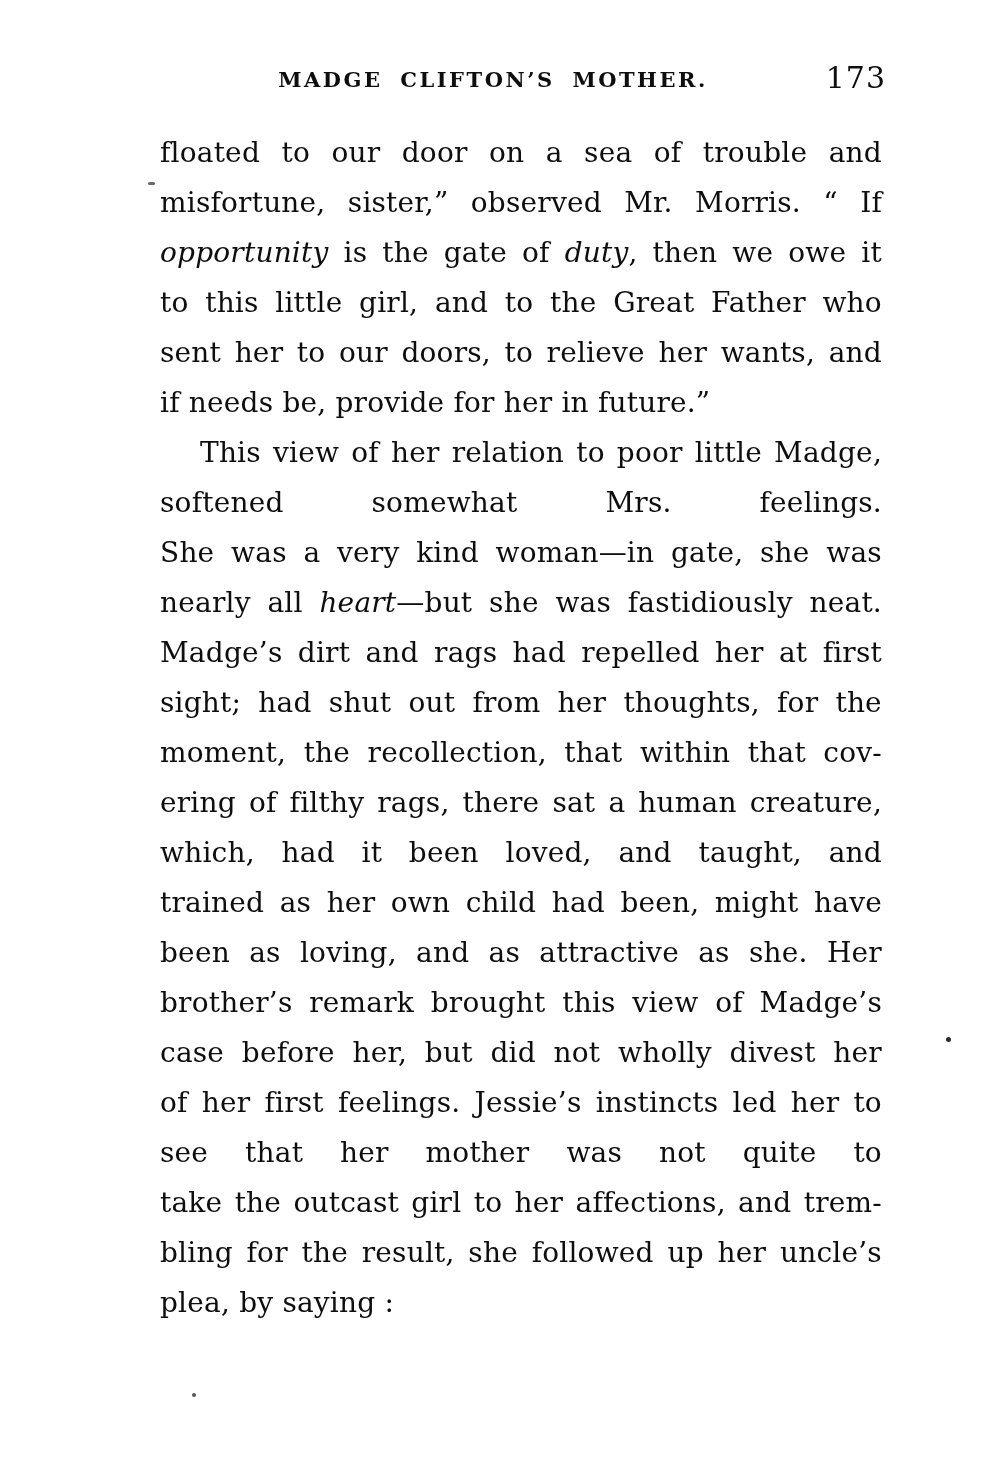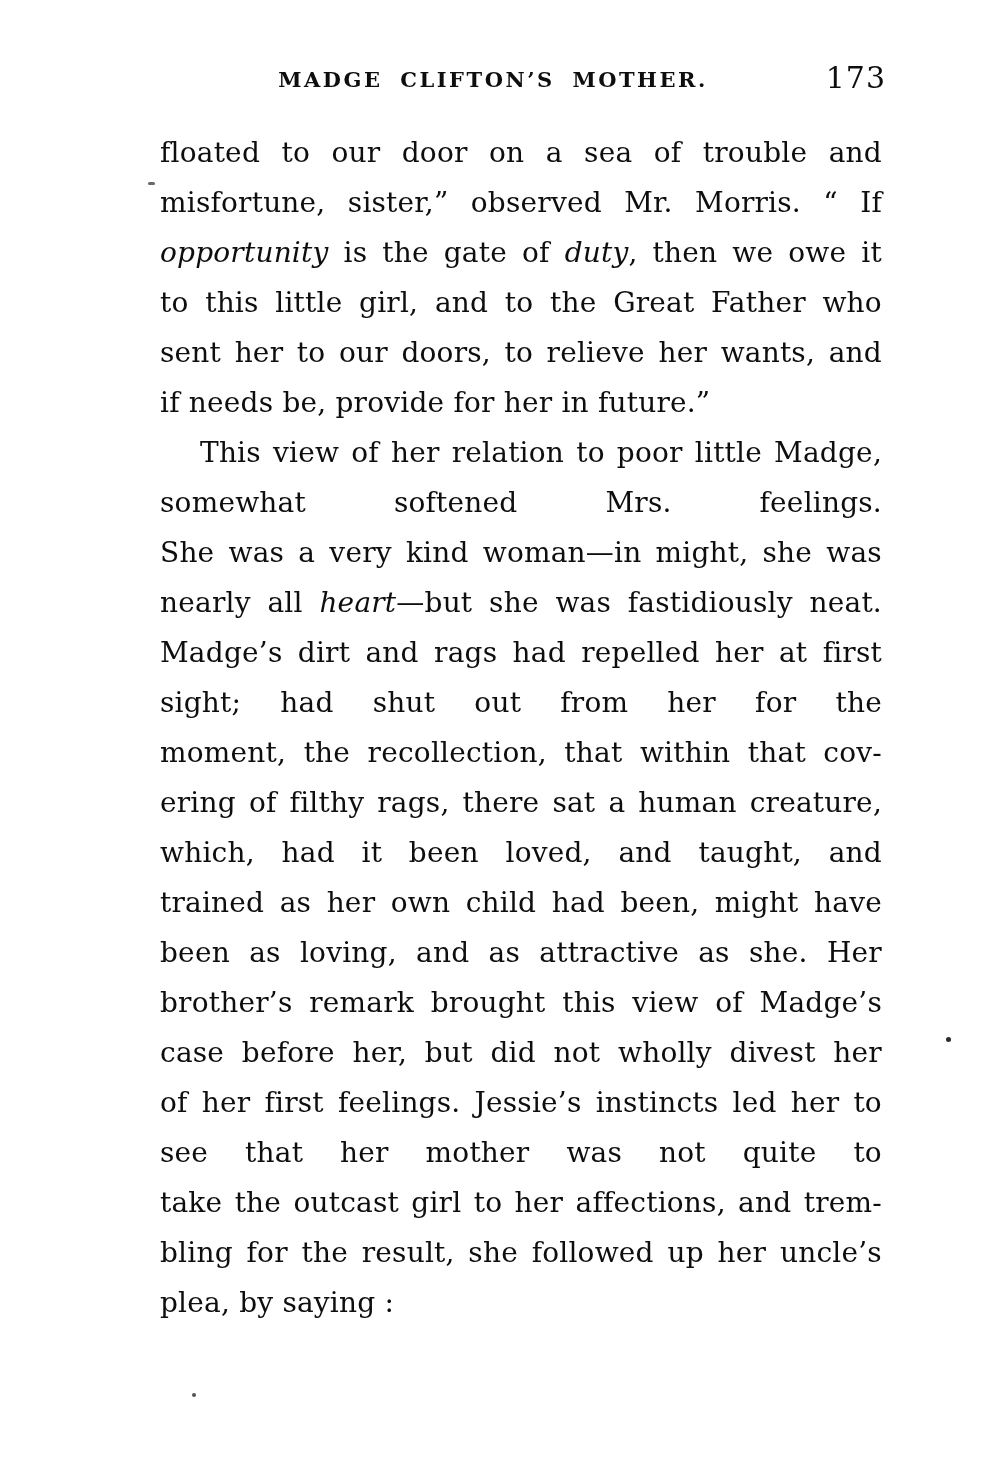--- a/index.html
+++ b/index.html
@@ -148,33 +148,33 @@
           <span class="word"><span>view</span></span>
           <span class="word"><span>of</span></span>
           <span class="word"><span>her</span></span>
           <span class="word"><span>relation</span></span>
           <span class="word"><span>to</span></span>
           <span class="word"><span>poor</span></span>
           <span class="word"><span>little</span></span>
           <span class="word"><span>Madge,</span></span>
         </div>
         <div class="line j">
+          <span class="word"><span>softened</span></span>
           <span class="word"><span>somewhat</span></span>
-          <span class="word"><span>softened</span></span>
           <span class="word"><span>Mrs.</span></span>
           <span class="word"><span>feelings.</span></span>
         </div>
         <div class="line j">
           <span class="word"><span>She</span></span>
           <span class="word"><span>was</span></span>
           <span class="word"><span>a</span></span>
           <span class="word"><span>very</span></span>
           <span class="word"><span>kind</span></span>
           <span class="word"><span>woman—in</span></span>
-          <span class="word"><span>might,</span></span>
+          <span class="word"><span>gate,</span></span>
           <span class="word"><span>she</span></span>
           <span class="word"><span>was</span></span>
         </div>
         <div class="line j">
           <span class="word"><span>nearly</span></span>
           <span class="word"><span>all</span></span>
           <span class="word"><span class="it">heart</span><span>—but</span></span>
           <span class="word"><span>she</span></span>
           <span class="word"><span>was</span></span>
           <span class="word"><span>fastidiously</span></span>
@@ -191,20 +191,21 @@
           <span class="word"><span>at</span></span>
           <span class="word"><span>first</span></span>
         </div>
         <div class="line j">
           <span class="word"><span>sight;</span></span>
           <span class="word"><span>had</span></span>
           <span class="word"><span>shut</span></span>
           <span class="word"><span>out</span></span>
           <span class="word"><span>from</span></span>
           <span class="word"><span>her</span></span>
+          <span class="word"><span>thoughts,</span></span>
           <span class="word"><span>for</span></span>
           <span class="word"><span>the</span></span>
         </div>
         <div class="line j">
           <span class="word"><span>moment,</span></span>
           <span class="word"><span>the</span></span>
           <span class="word"><span>recollection,</span></span>
           <span class="word"><span>that</span></span>
           <span class="word"><span>within</span></span>
           <span class="word"><span>that</span></span>

